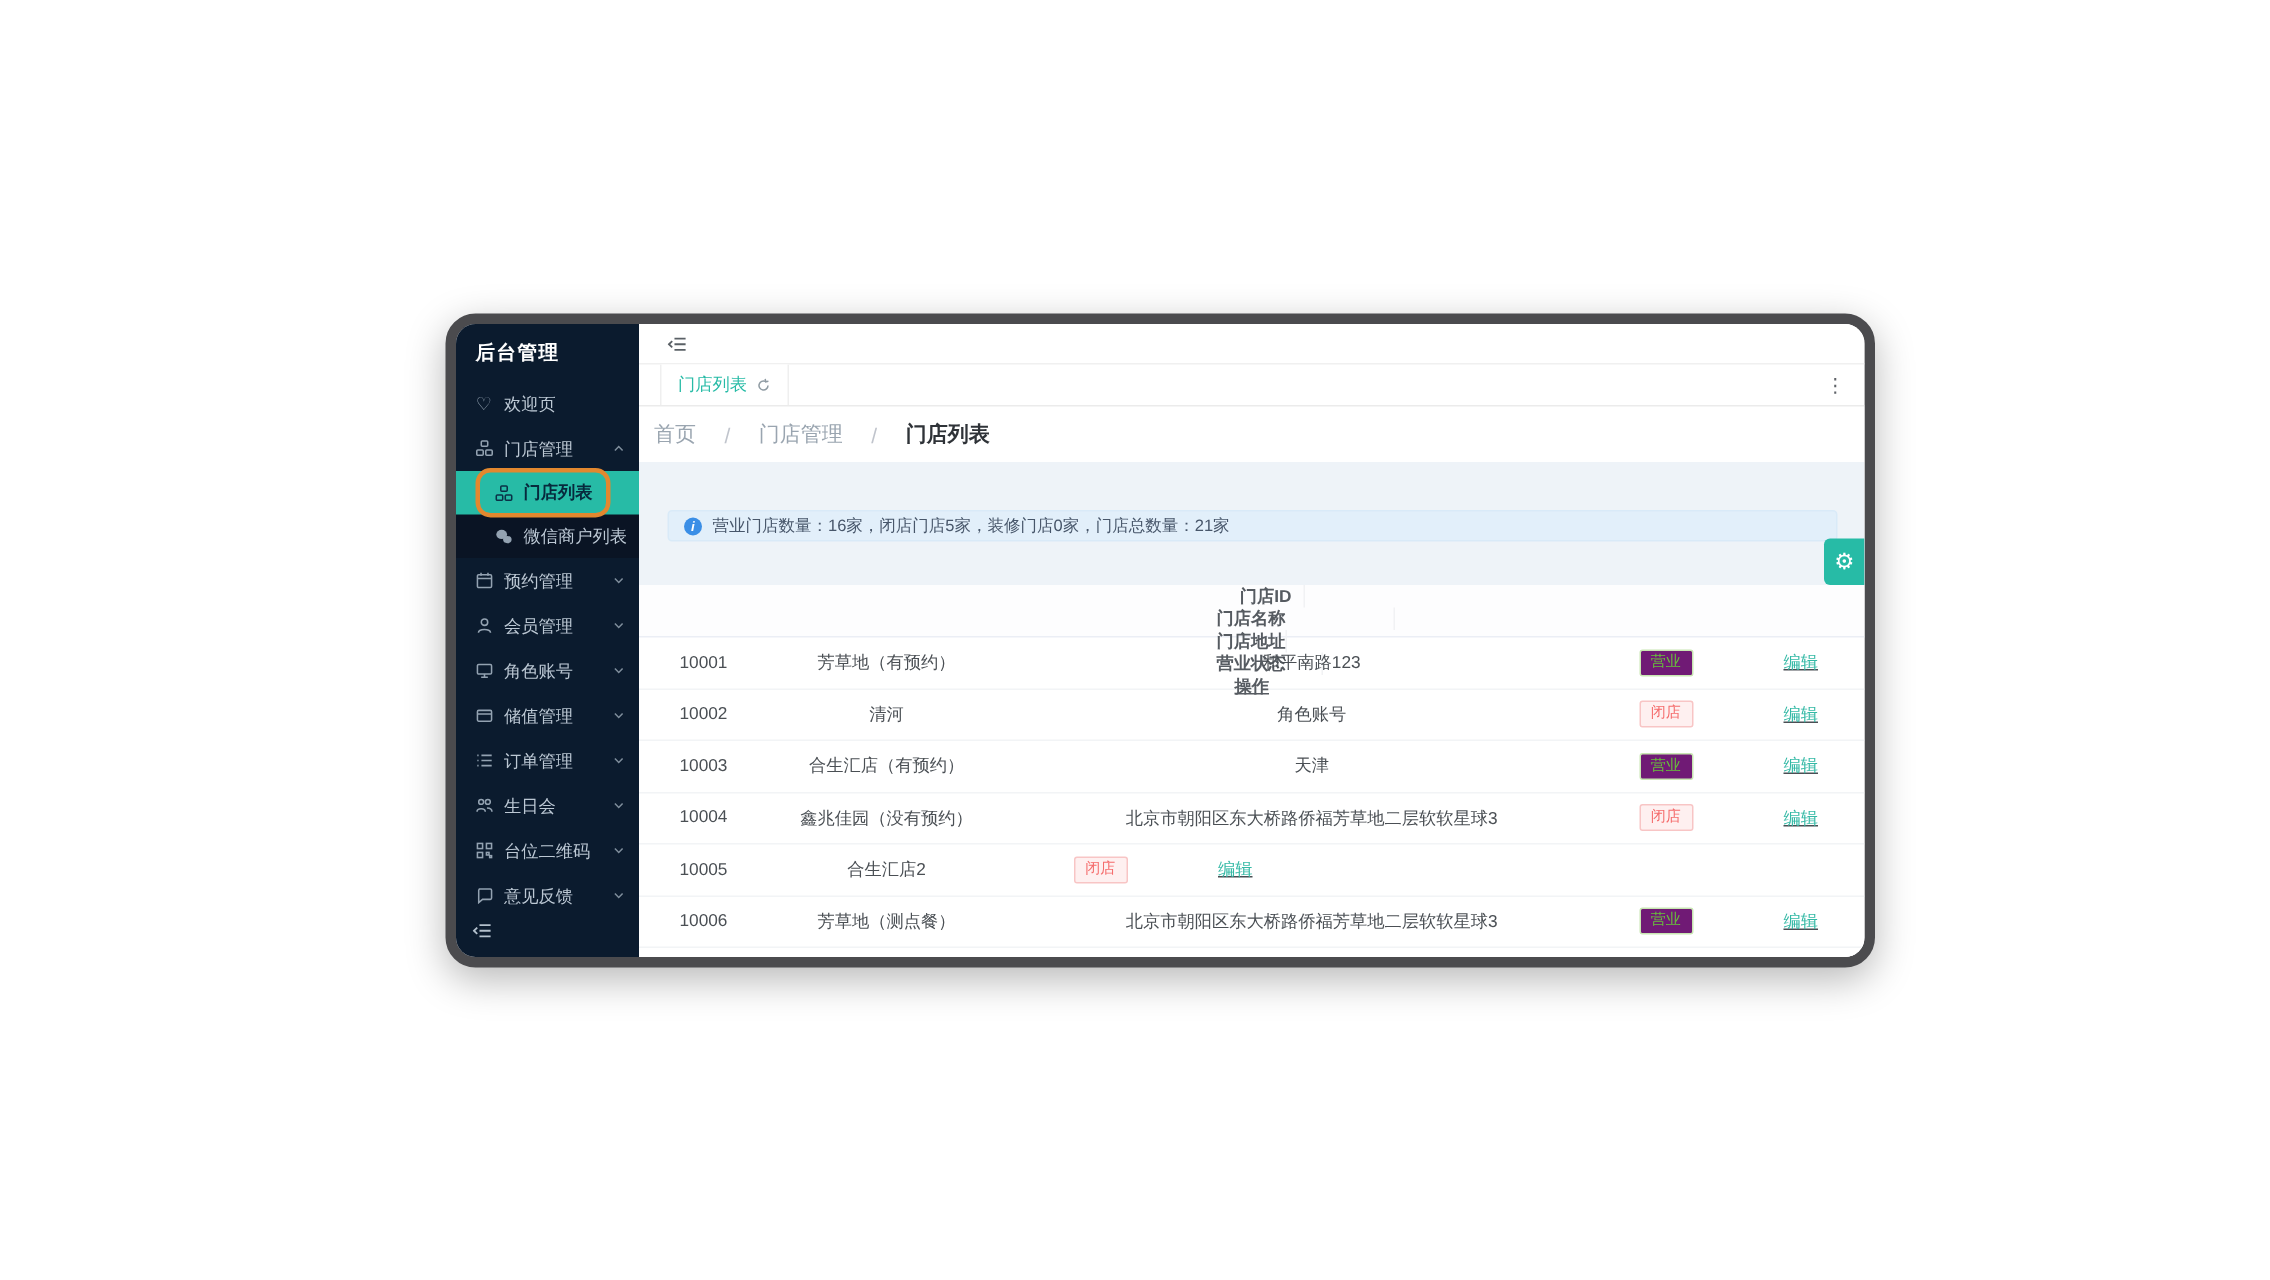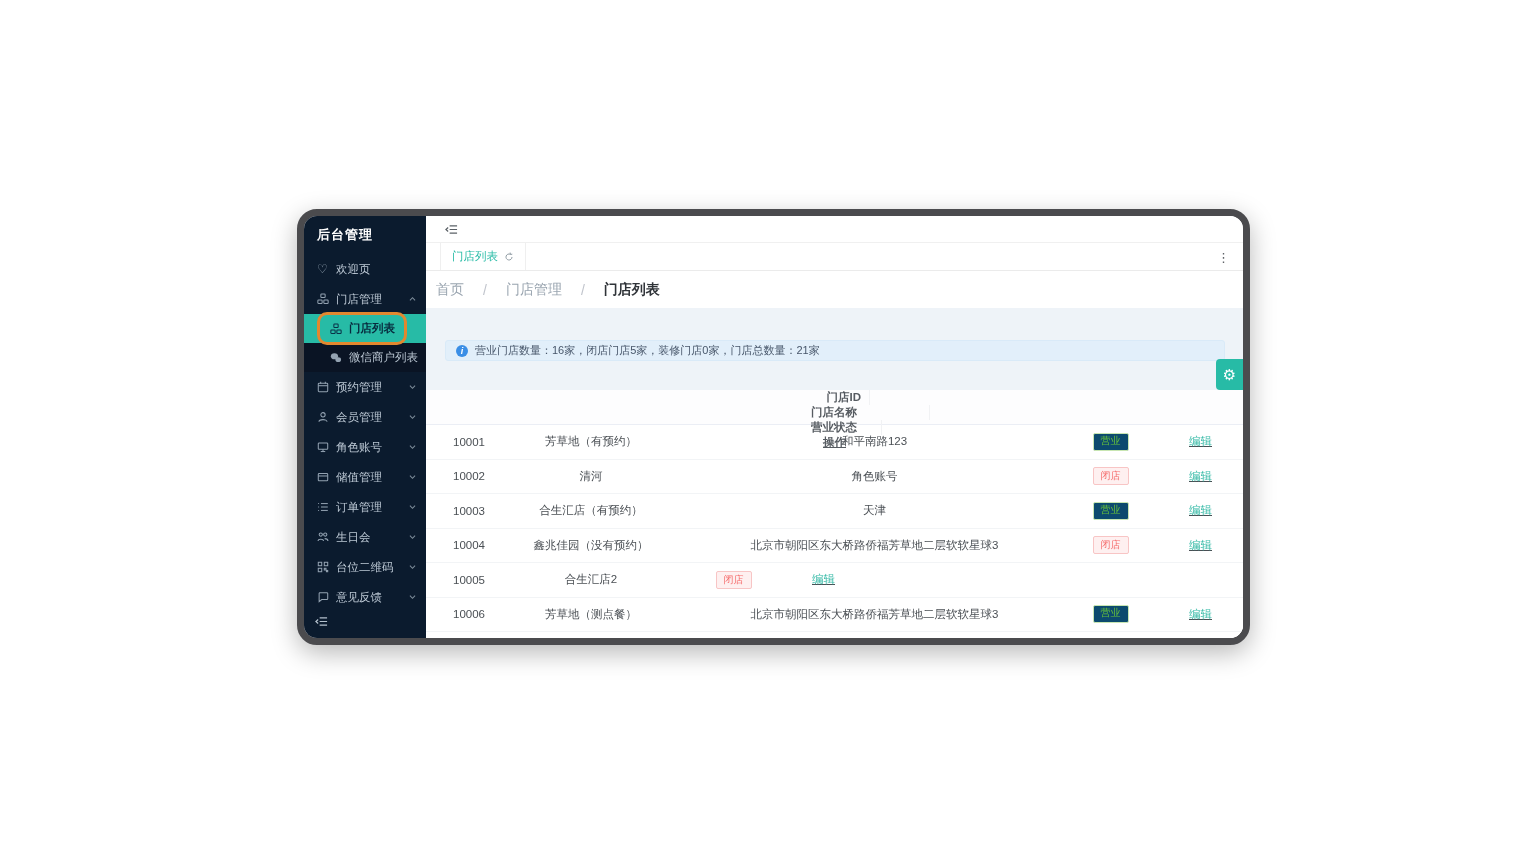--- a/index.html
+++ b/index.html
@@ -86,21 +86,21 @@
   .c-status { width:95px; text-align:center; }
   .c-act { width:85px; text-align:center;text-decoration:underline; }
   .thead .c-id, .thead .c-name, .thead .c-addr, .thead .c-status {
     border-right:1px solid #f1f2f4; height:100%; display:flex; align-items:center; }
   .thead .c-id { justify-content:flex-start; }
   .thead .c-name, .thead .c-addr, .thead .c-status { justify-content:center; }
   .thead .c-act { display:flex; align-items:center; justify-content:center; height:100%; }
 
   .badge { display:inline-block; font-size:10px; padding:2px 7px; border-radius:2px;
     line-height:1.2; }
-  .badge.open   { color:#67c23a; background:#0c4a6e; border:1px solid #c8e6b2;font-family:Liberation Mono, monospace; }
+  .badge.open   { color:#67c23a; background:#701a75; border:1px solid #c8e6b2; }
   .badge.closed { color:#f56c6c; background:#fef0f0; border:1px solid #f8c5c5; }
   .edit-link { color:#33b9a5; cursor:pointer; }
 
   
   .gear-btn { position:absolute; right:0; top:143px; width:27px; height:31px;
     background:#27bba6; border-radius:4px 0 0 4px; display:flex; align-items:center;
     justify-content:center; color:#fff; font-size:15px; cursor:pointer; z-index:5; line-height:1; }
 </style>
 </head>
 <body>
@@ -334,20 +334,21 @@
       <div class="alertbar">
         <span class="info-ic">i</span>
         <span>营业门店数量：16家，闭店门店5家，装修门店0家，门店总数量：21家</span>
       </div>
     </div>
 
     <div class="table">
       <div class="trow thead">
         <div class="c-id">门店ID</div>
         <div class="c-name">门店名称</div>
+        <div class="c-addr">门店地址</div>
         <div class="c-status">营业状态</div>
         <div class="c-act">操作</div>
       </div>
 
       <div class="trow">
         <div class="c-id">10001</div>
         <div class="c-name">芳草地（有预约）</div>
         <div class="c-addr">和平南路123</div>
         <div class="c-status"><span class="badge open">营业</span></div>
         <div class="c-act"><span class="edit-link">编辑</span></div>

